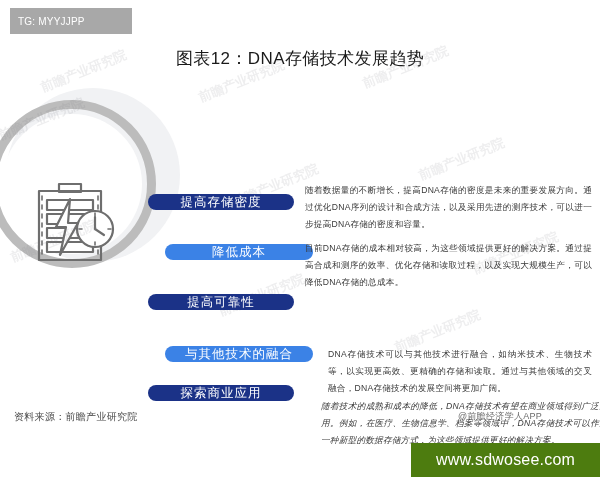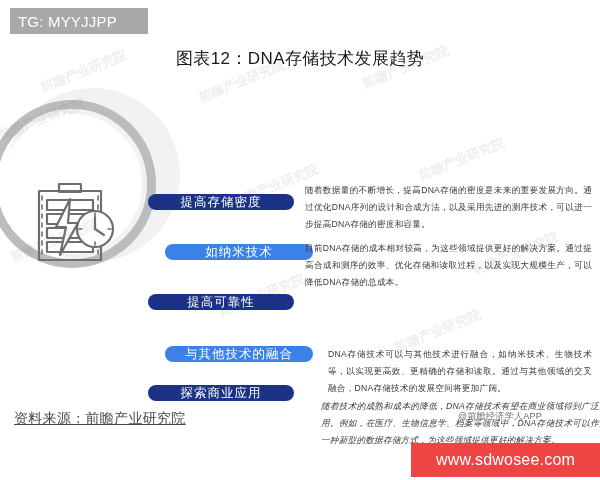--- a/index.html
+++ b/index.html
@@ -14,41 +14,41 @@
     overflow: hidden;
     font-family: "Liberation Sans", "DejaVu Sans", sans-serif;
     background: #ffffff;
   }
 
   
   .tg-banner {
     position: absolute;
     left: 10px;
     top: 8px;
-    width: 138px;
+    width: 122px;
     height: 26px;
     background: #a8a8a8;
     display: flex;
     align-items: center;
     padding-left: 8px;
     box-sizing: border-box;
     color: #ffffff;
-    font-size: 15px;
+    font-size: 10px;
     letter-spacing: 0.2px;
     z-index: 40;
   }
 
   
   .site-banner {
     position: absolute;
     left: 411px;
     top: 443px;
     width: 189px;
     height: 34px;
-    background: #ef4444;
+    background: #4d7c0f;
     display: flex;
     align-items: center;
     justify-content: center;
     color: #ffffff;
     font-size: 16px;
     letter-spacing: 0.2px;
     z-index: 40;
   }
 
   
@@ -162,24 +162,23 @@
   .para-2 { left: 305px; top: 168px; width: 287px; }
   .para-3 { left: 338px; top: 221px; width: 254px; }
   .para-4 { left: 328px; top: 274px; width: 264px; }
   .para-5 { left: 321px; top: 326px; width: 287px; font-style: italic; }
 
   
   .footer-left {
     position: absolute;
     left: 14px;
     top: 410px;
-    font-size: 14px;
+    font-size: 10px;
     color: #4a4a4a;
     letter-spacing: 0.3px;
-    text-decoration: underline;
   }
   .footer-right {
     position: absolute;
     left: 458px;
     top: 410px;
     font-size: 9px;
     color: #6b6b6b;
     letter-spacing: 0.3px;
   }
 </style>
@@ -248,21 +247,21 @@
         <line x1="70" y1="70" x2="70" y2="67"></line>
         <line x1="54" y1="54" x2="57" y2="54"></line>
       </g>
     </svg>
   </div>
 
   <div class="pill dark pill-1">
     <span>提高存储密度</span>
   </div>
   <div class="pill light pill-2">
-    <span>如纳米技术</span>
+    <span>降低成本</span>
   </div>
   <div class="pill dark pill-3">
     <span>提高可靠性</span>
   </div>
   <div class="pill light pill-4">
     <span>与其他技术的融合</span>
   </div>
   <div class="pill dark pill-5">
     <span>探索商业应用</span>
   </div>

